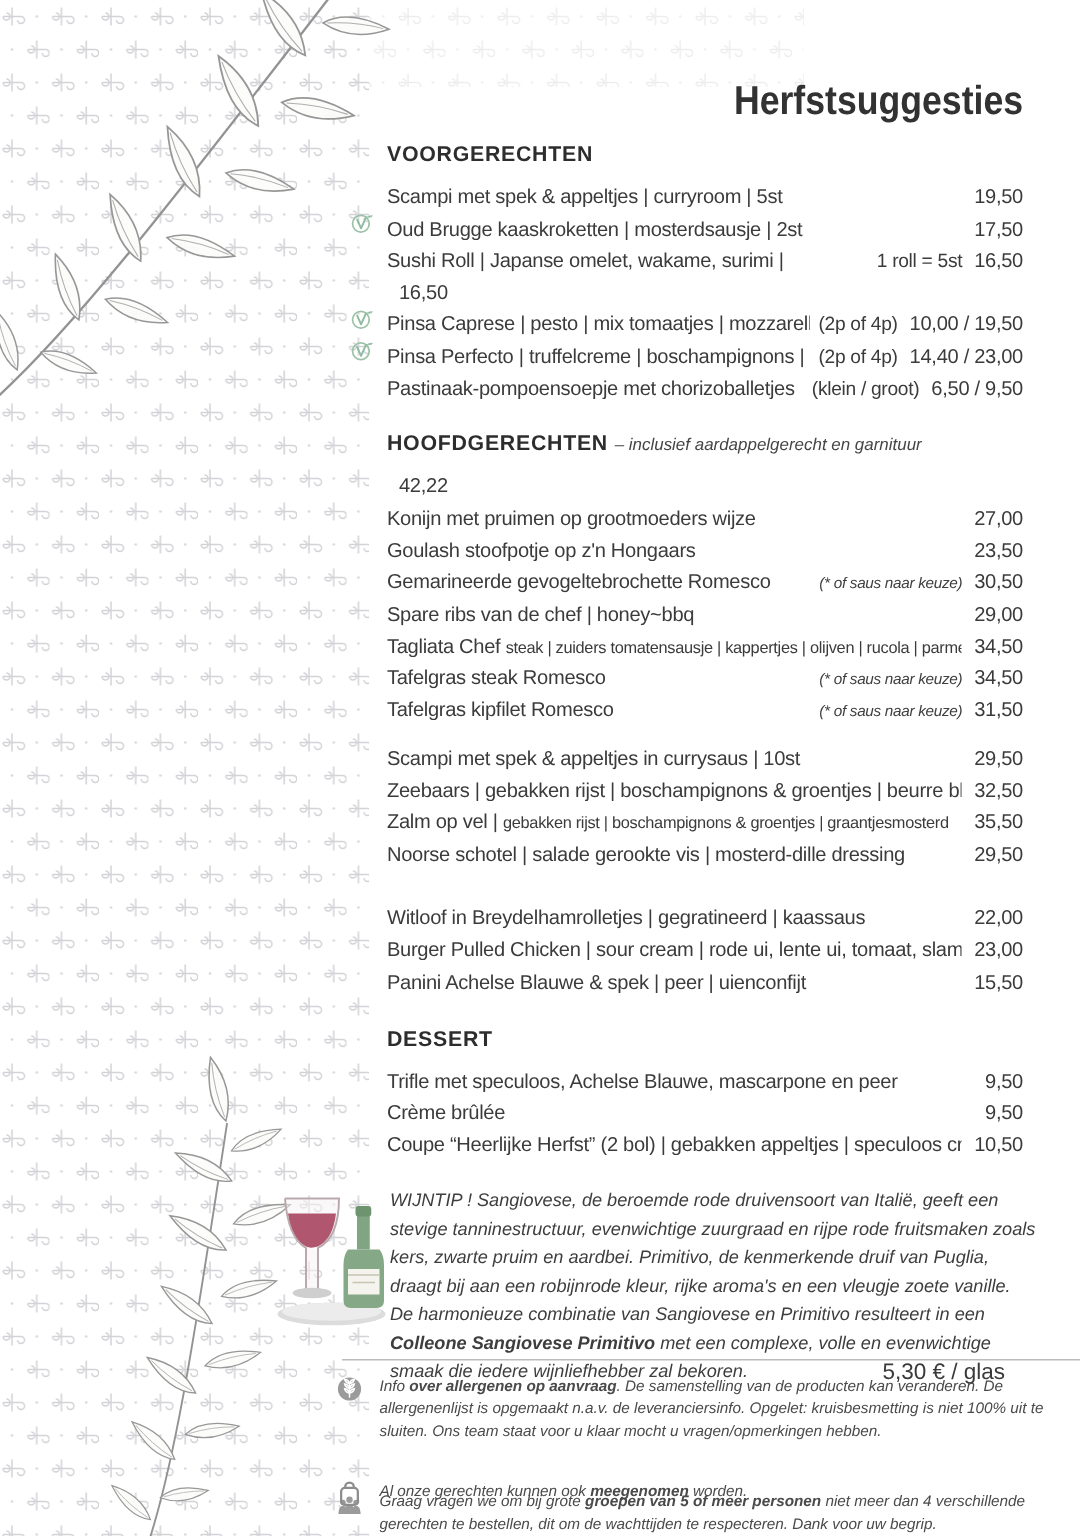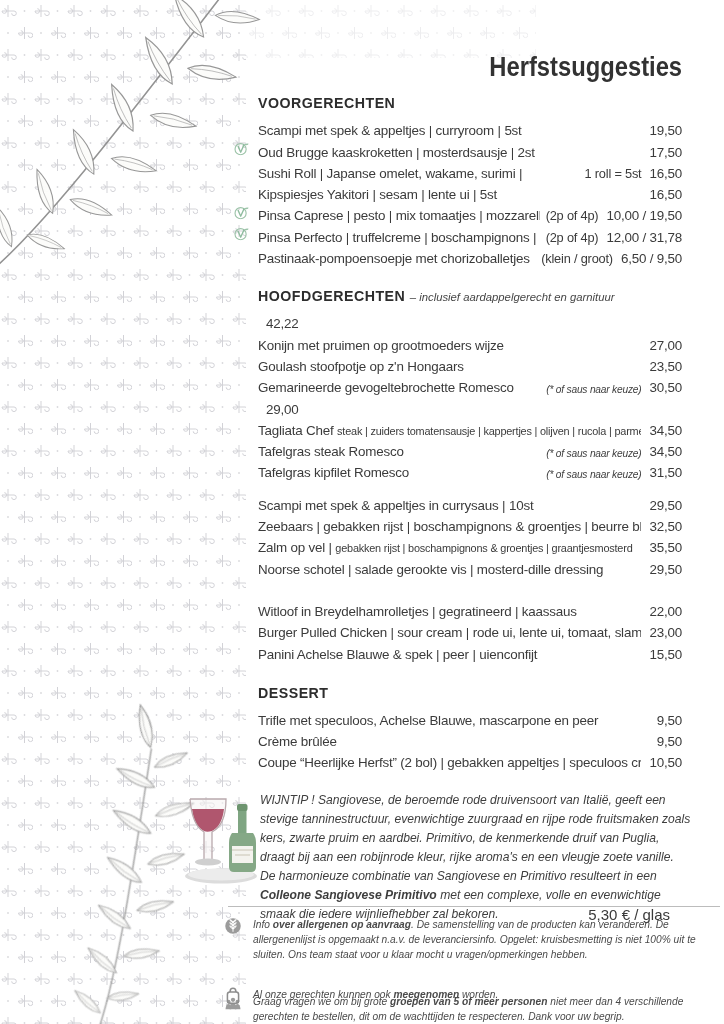--- a/index.html
+++ b/index.html
@@ -110,42 +110,41 @@
       <span class="price">17,50</span>
     </div>
     <div class="row">
       <span class="gut"></span>
       <span class="txt"><span>Sushi Roll  |  Japanse omelet, wakame, surimi |</span></span>
       <span class="note">1 roll = 5st</span>
       <span class="price">16,50</span>
     </div>
     <div class="row">
       <span class="gut"></span>
-      <span class="txt"><span>Kipspiesjes Yakitori  |  sesam  |  lente ui  |   5st</span></span>
       <span class="price">16,50</span>
     </div>
     <div class="row">
       <span class="gut">
           <svg class="veg" viewBox="0 0 17 14">
             <use href="#vegsym"></use>
           </svg>
         </span>
       <span class="txt"><span>Pinsa Caprese  |  pesto  |  mix tomaatjes  |  mozzarella</span></span>
       <span class="note">(2p of 4p)</span>
       <span class="price">10,00 / 19,50</span>
     </div>
     <div class="row">
       <span class="gut">
           <svg class="veg" viewBox="0 0 17 14">
             <use href="#vegsym"></use>
           </svg>
         </span>
       <span class="txt"><span>Pinsa Perfecto  |  truffelcreme  |  boschampignons  | parmesan</span></span>
       <span class="note">(2p of 4p)</span>
-      <span class="price">12,00 / 31,78</span>
+      <span class="price">14,40 / 23,00</span>
     </div>
     <div class="row">
       <span class="gut"></span>
       <span class="txt"><span>Pastinaak-pompoensoepje met chorizoballetjes</span></span>
       <span class="note">(klein  /  groot)</span>
       <span class="price">6,50 / 9,50</span>
     </div>
 
     <div class="sp22"></div>
 
@@ -169,20 +168,21 @@
       <span class="price">23,50</span>
     </div>
     <div class="row">
       <span class="gut"></span>
       <span class="txt"><span>Gemarineerde gevogeltebrochette Romesco</span></span>
       <span class="note-it">(* of saus naar keuze)</span>
       <span class="price">30,50</span>
     </div>
     <div class="row">
       <span class="gut"></span>
+      <span class="txt"><span>Spare ribs van de chef  |  honey~bbq</span></span>
       <span class="price">29,00</span>
     </div>
     <div class="row">
       <span class="gut"></span>
       <span class="txt"><span>Tagliata Chef</span> <span class="small">steak | zuiders tomatensausje | kappertjes  | olijven | rucola | parmesan</span></span>
       <span class="price">34,50</span>
     </div>
     <div class="row">
       <span class="gut"></span>
       <span class="txt"><span>Tafelgras steak Romesco</span></span>

